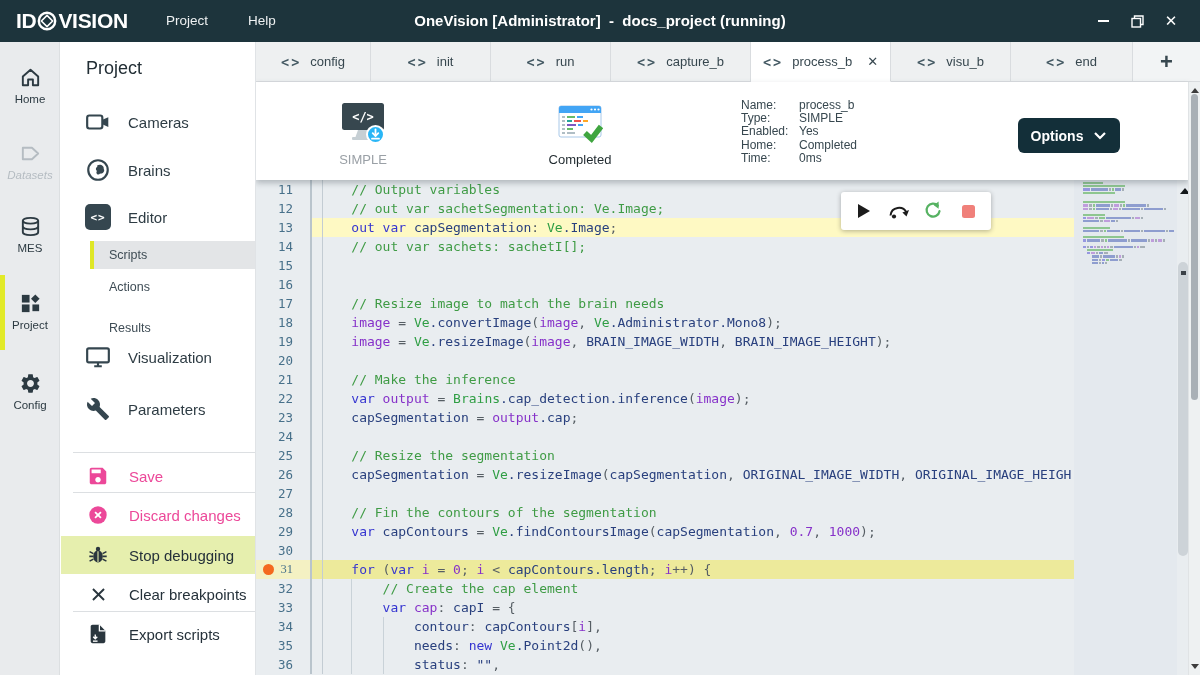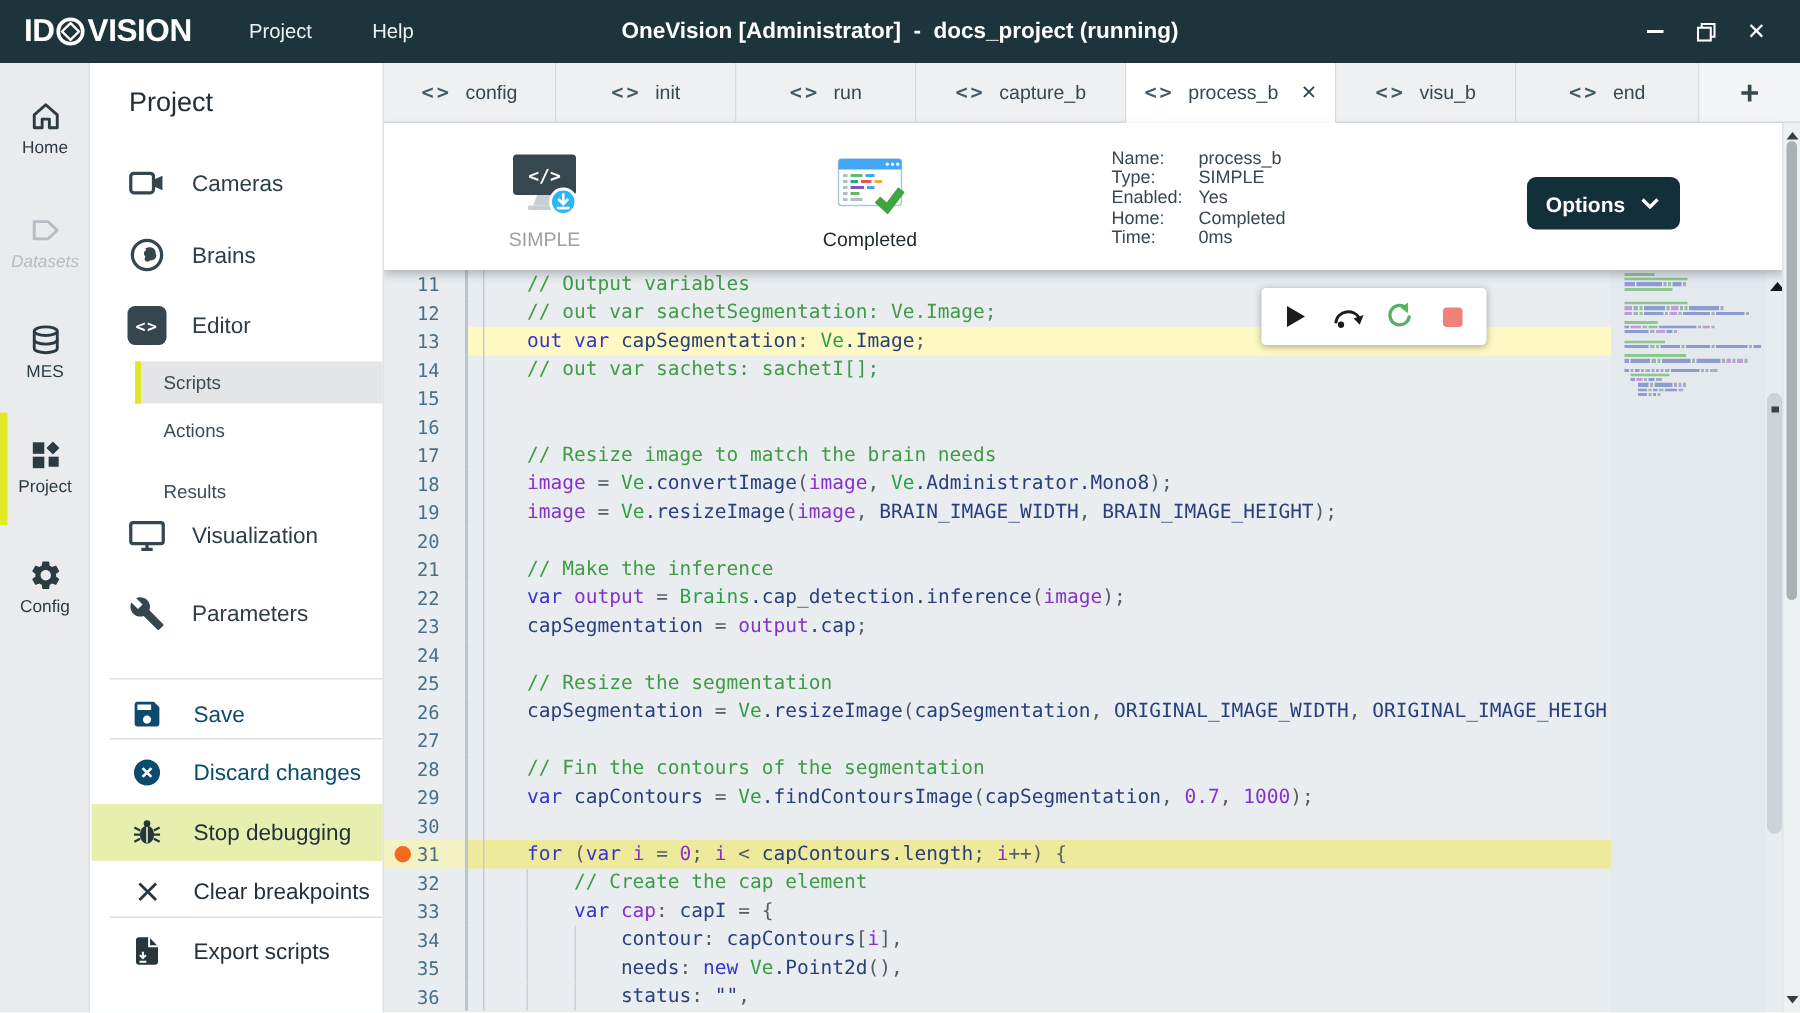--- a/index.html
+++ b/index.html
@@ -28,21 +28,21 @@
   .sb-item{position:absolute;left:0;width:100%;height:34px;display:flex;align-items:center;color:#2e3c44;font-size:15px;}
   .sb-item .sicon{width:26px;height:26px;margin-left:24px;margin-right:17px;display:flex;align-items:center;justify-content:center;color:#35464f;}
   .editor-badge{width:26px;height:26px;background:#35464f;border-radius:5px;color:#fff;
      font-family:"DejaVu Sans Mono",monospace;font-weight:bold;font-size:11px;letter-spacing:1px;
      display:flex;align-items:center;justify-content:center;}
   .sb-sub{position:absolute;left:0;width:100%;height:28px;display:flex;align-items:center;padding-left:48px;box-sizing:border-box;font-size:12.5px;color:#3e4c55;}
   .sb-sub.selected{left:29px;width:calc(100% - 29px);padding-left:15px;border-left:4px solid #dfe727;background:#e3e5e7;}
   .sb-divider{position:absolute;left:12px;right:0;height:1px;background:#dcdfe2;}
   .sb-action{position:absolute;left:0;width:100%;height:38px;display:flex;align-items:center;font-size:15px;color:#25313a;}
   .sb-action .sicon{width:24px;height:24px;margin-left:25px;margin-right:19px;color:#2a363e;display:flex;align-items:center;justify-content:center;}
-  .sb-action.disabled,.sb-action.disabled .sicon{color:#0c4a6e;}
+  .sb-action.disabled,.sb-action.disabled .sicon{color:#ec4899;}
   .sb-action.highlighted{background:#e6efae;}
   
   #main{position:absolute;left:256px;top:42px;right:0;bottom:0;background:#fff;}
   #tabbar{position:absolute;top:0;left:0;right:0;height:40px;display:flex;background:#eef0f2;}
   .tab{height:40px;display:flex;align-items:center;justify-content:center;gap:9px;font-size:13px;color:#37474f;
      background:#eef0f1;border-right:1px solid #d9dcdf;border-bottom:1px solid #d9dcdf;box-sizing:border-box;flex:none;}
   .tab.active{background:#fff;border-bottom:1px solid #fff;}
   .tab-code-icon{font-family:"DejaVu Sans Mono",monospace;font-weight:bold;font-size:13.5px;letter-spacing:2px;color:#455a64;}
   .tab-close{font-size:13px;margin-left:6px;color:#37474f;}
   .tab-add{flex:1;display:flex;align-items:center;justify-content:center;font-size:22px;font-weight:bold;color:#37474f;
@@ -59,21 +59,21 @@
   .info-label{width:58px;}
   .options-btn{position:absolute;left:762px;top:36px;width:102px;height:35px;background:#132f39;border-radius:6px;color:#fff;
      font-size:14px;font-weight:bold;display:flex;align-items:center;justify-content:center;gap:10px;}
   
   #editor{position:absolute;left:0;top:138px;width:933px;bottom:0;background:#e9edf0;overflow:hidden;z-index:1;}
   #code-lines{position:absolute;left:0;top:0;width:818px;}
   .code-row{position:relative;height:19px;display:flex;}
   .gutter{width:56px;flex:none;text-align:right;padding-right:17px;box-sizing:border-box;
      font:12.5px/19px "DejaVu Sans Mono",monospace;color:#47708a;border-right:2px solid #b9c4cc;position:relative;}
   .code-content{position:relative;flex:1;font:13px/19px "DejaVu Sans Mono",monospace;white-space:pre;overflow:hidden;color:#333;padding-left:8px;}
-  .code-row.hl-yellow .gutter{background:#f4f1c3;}
+  .code-row.hl-yellow .gutter{background:#f4f1c3;font-family:Liberation Serif, serif;}
   .code-row.hl-yellow .code-content{background:#edea9b;}
   .code-row.hl-blue .code-content{background:#fef9c3;}
   .bp-dot{position:absolute;left:7px;top:4px;width:11px;height:11px;border-radius:50%;background:#f4691e;}
   #guide0{position:absolute;left:66px;top:0;height:494px;width:1px;background:#c3ccd3;z-index:2;}
   .guide{position:absolute;top:0;bottom:0;width:1px;background:#c9d2d8;}
   .tk-c{color:#3f9b45}.tk-k{color:#3434d0}.tk-v{color:#8631c9}.tk-n{color:#29407e}
   .tk-g{color:#2f9e44}.tk-p{color:#565e64}.tk-m{color:#8631c9}.tk-s{color:#29407e}
   
   #debug-toolbar{position:absolute;left:585px;top:150px;width:150px;height:38px;background:#fff;border-radius:3px;
      box-shadow:0 1px 5px rgba(0,0,0,0.3);z-index:6;display:flex;align-items:center;justify-content:space-evenly;}

